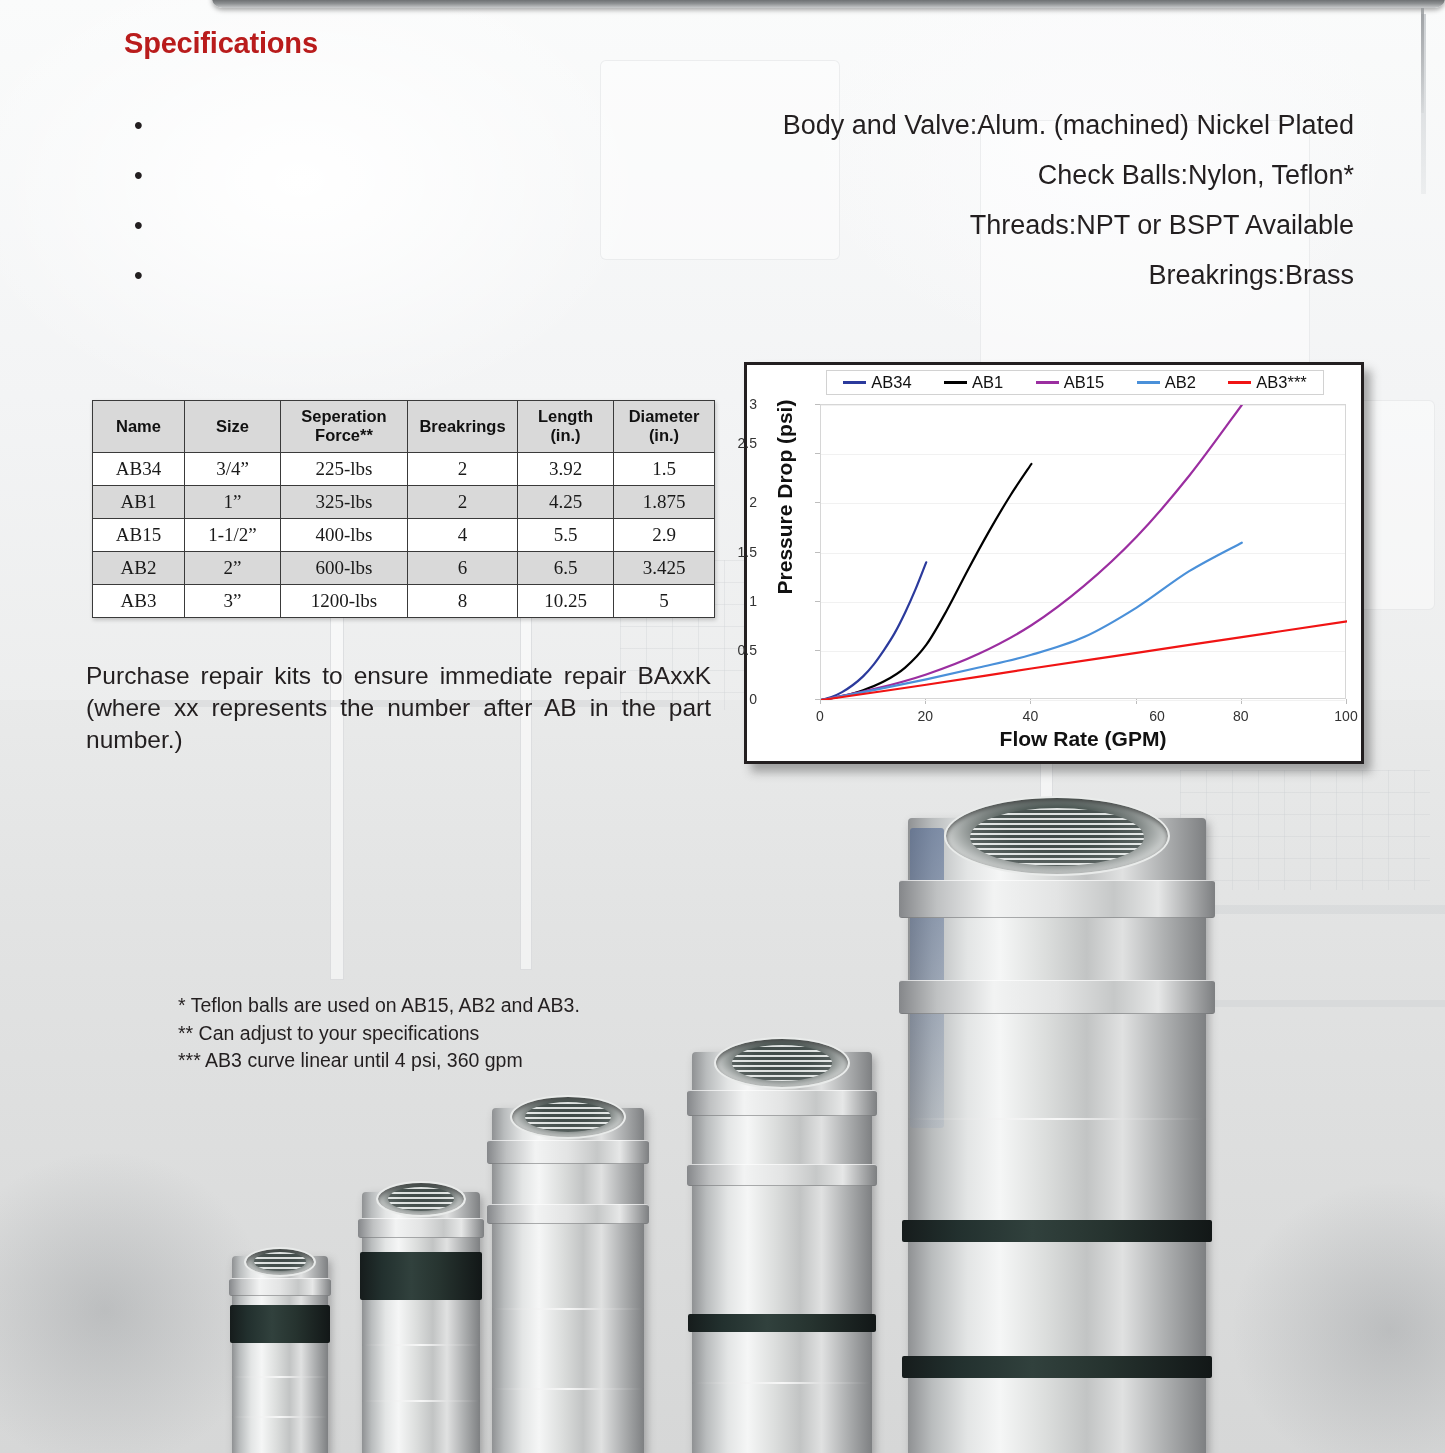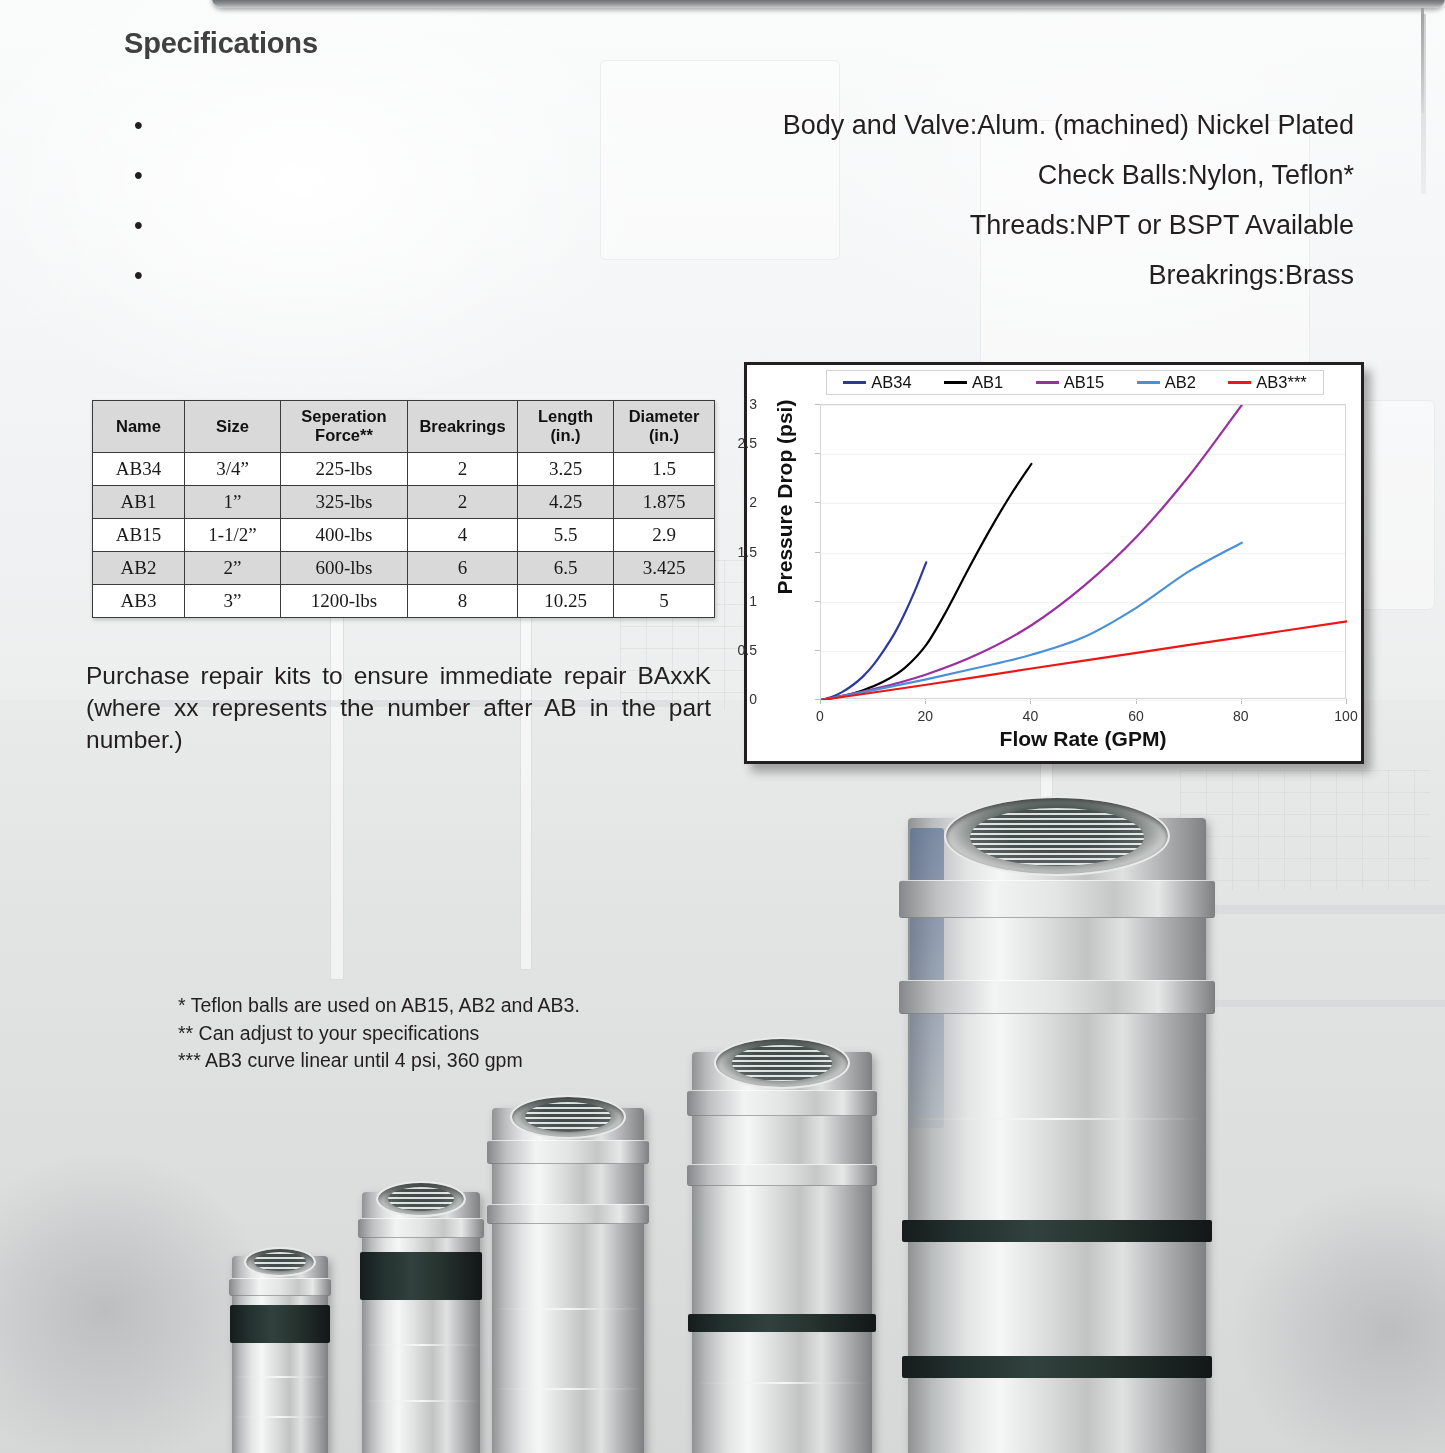--- a/index.html
+++ b/index.html
@@ -61,21 +61,21 @@
     position:absolute; left:1421px; top:8px; width:3px; height:105px;
     background:linear-gradient(180deg, rgba(150,153,156,.85), rgba(190,193,196,.2));
     z-index:3;
   }
 
   
   #content { position:relative; z-index:5; }
 
   h1#spec-title {
     position:absolute; left:124px; top:27px;
-    font-size:29px; font-weight:bold; color:#404040;
+    font-size:29px; font-weight:bold; color:#b91c1c;
     letter-spacing:-0.2px;
   }
 
   ul#spec-list {
     position:absolute; left:124px; top:100px;
     list-style:none; width:1230px;text-align:right;
   }
   ul#spec-list li {
     position:relative; height:50px; line-height:50px;
     font-size:27px; color:#231f20; padding-left:47px;
@@ -356,21 +356,21 @@
               <div>(in.)</div>
             </th>
           </tr>
       </thead>
       <tbody id="spec-table-body">
           <tr class="odd">
             <td>AB34</td>
             <td>3/4”</td>
             <td>225-lbs</td>
             <td>2</td>
-            <td>3.25</td>
+            <td>3.92</td>
             <td>1.5</td>
           </tr>
           <tr class="even">
             <td>AB1</td>
             <td>1”</td>
             <td>325-lbs</td>
             <td>2</td>
             <td>4.25</td>
             <td>1.875</td>
           </tr>
@@ -457,21 +457,21 @@
         <div class="ytick" style="top: 32px;">3</div>
         <div class="ytick-mark" style="left: 68px; top: 39px;"></div>
       </div>
     <div id="x-ticks">
         <div class="xtick" style="left: 53px; top: 344px;">0</div>
         <div class="xtick-mark" style="left: 73px; top: 334px;"></div>
         <div class="xtick" style="left: 158.2px; top: 344px;">20</div>
         <div class="xtick-mark" style="left: 178.2px; top: 334px;"></div>
         <div class="xtick" style="left: 263.4px; top: 344px;">40</div>
         <div class="xtick-mark" style="left: 283.4px; top: 334px;"></div>
-        <div class="xtick" style="left: 369px; top: 344px;">60</div>
+        <div class="xtick" style="left: 390px; top: 344px;">60</div>
         <div class="xtick-mark" style="left: 388.6px; top: 334px;"></div>
         <div class="xtick" style="left: 473.8px; top: 344px;">80</div>
         <div class="xtick-mark" style="left: 493.8px; top: 334px;"></div>
         <div class="xtick" style="left: 579px; top: 344px;">100</div>
         <div class="xtick-mark" style="left: 599px; top: 334px;"></div>
       </div>
 
     <div id="plot-frame">
       <div id="gridlines">
           <div class="gridline" style="top: 295px;"></div>

